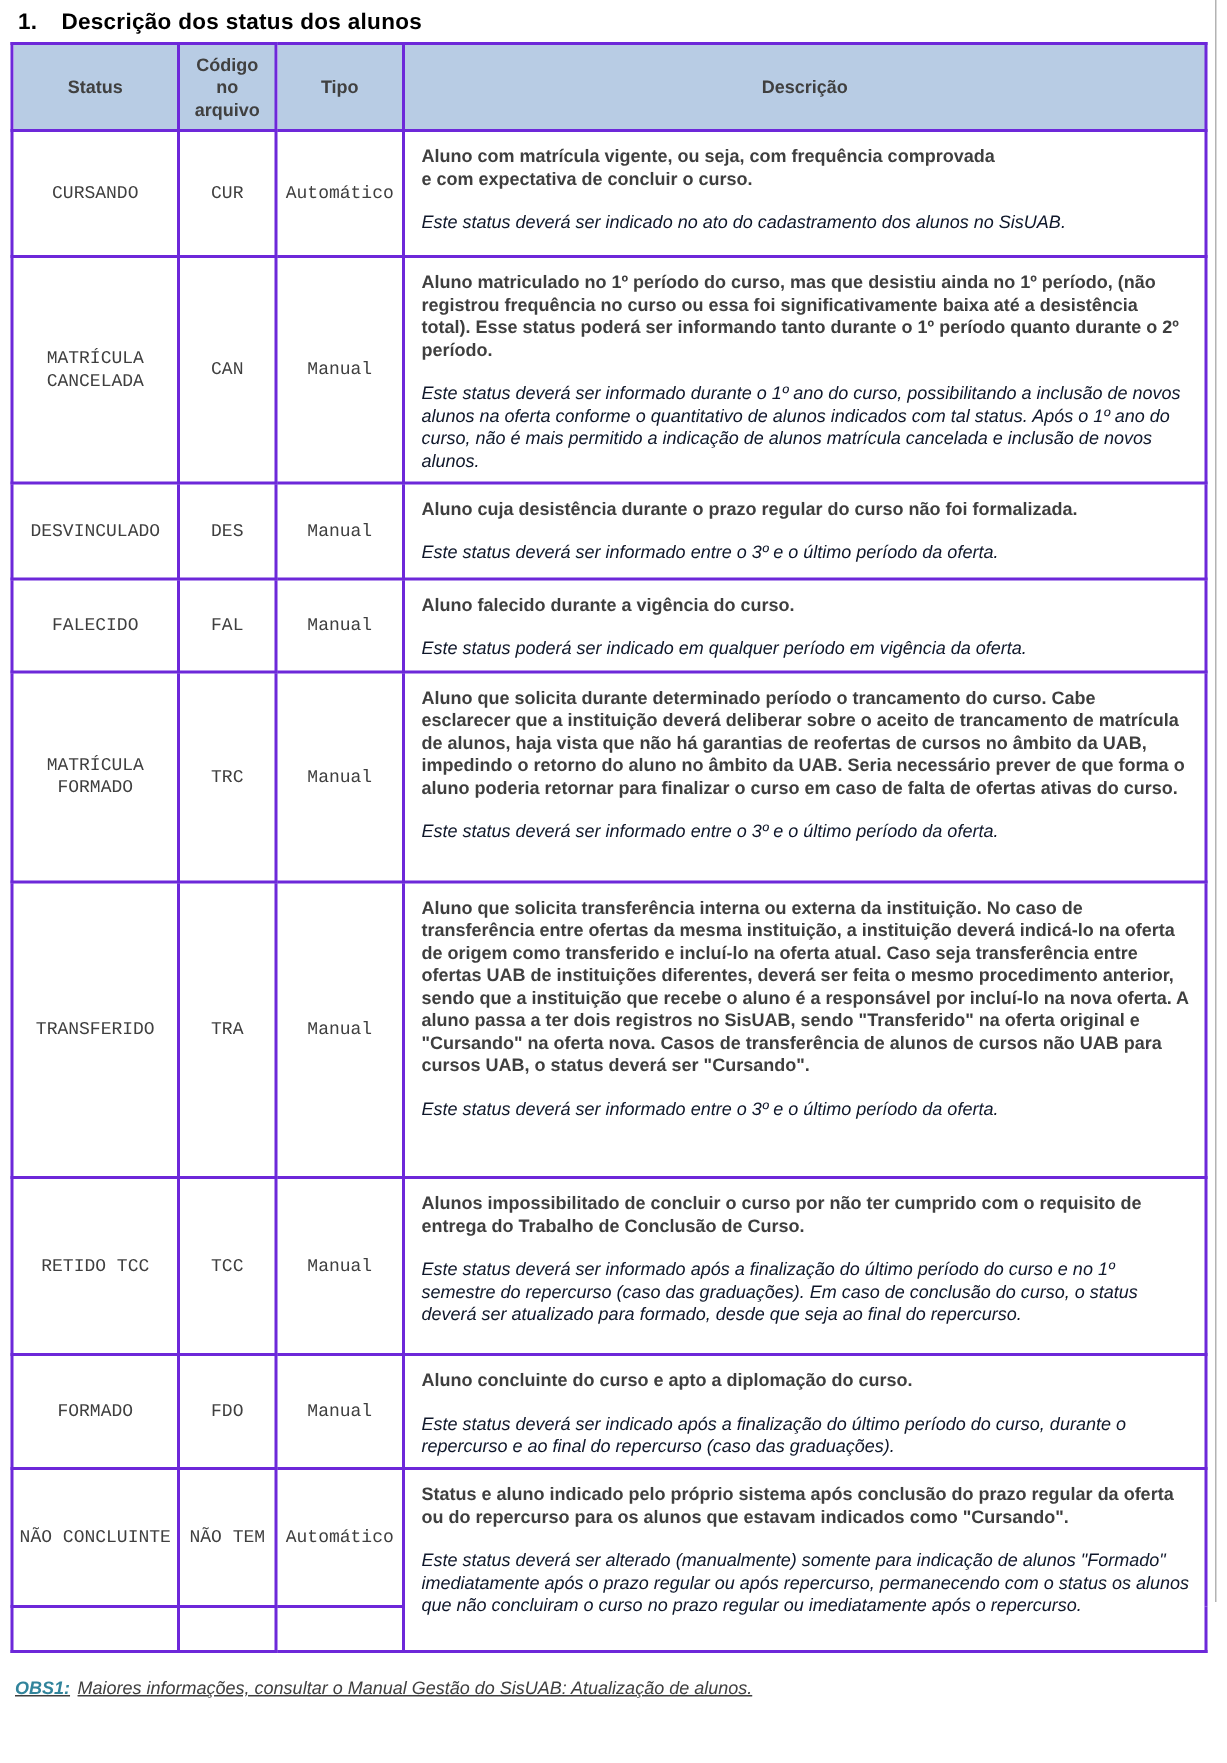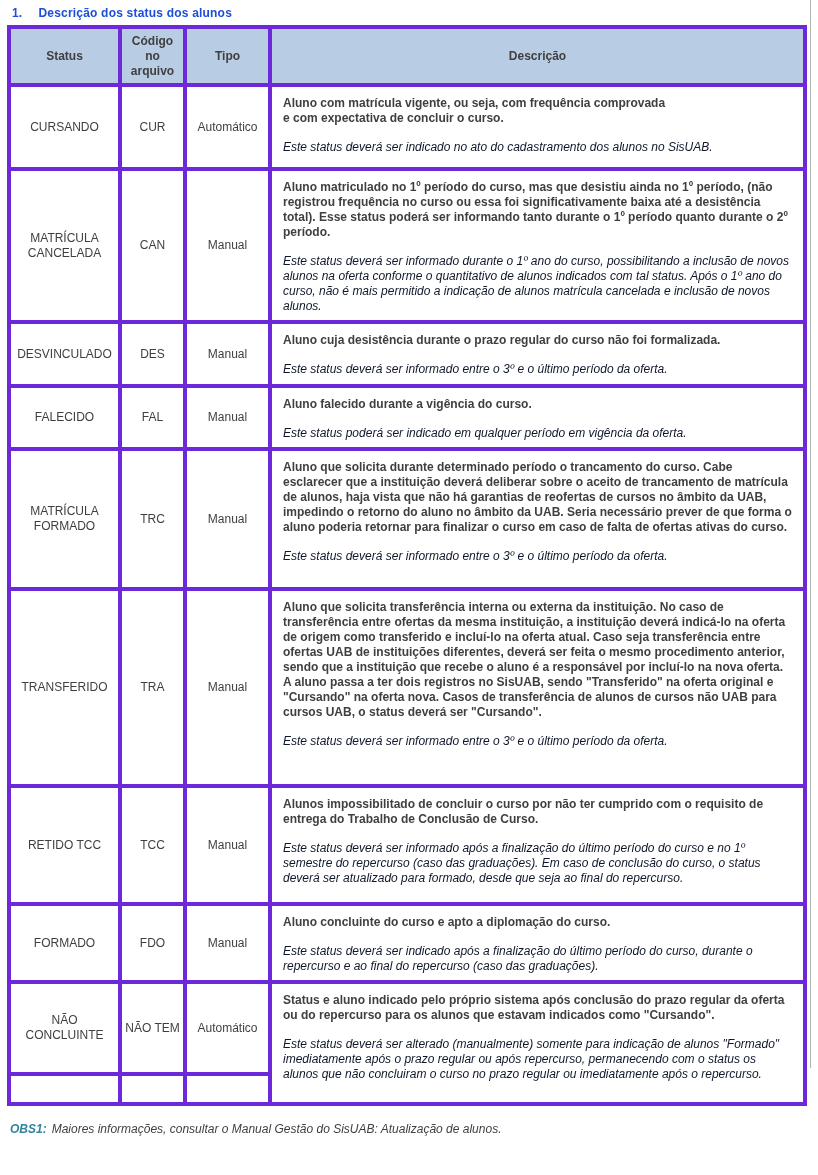--- a/index.html
+++ b/index.html
@@ -7,67 +7,68 @@
     position:relative;
     width:818px;
     height:1175px;
     background:#ffffff;
     font-family:"Liberation Sans", sans-serif;
     color:#3f3f3f;
     overflow:hidden;
   }
   .doc-title{
     margin:6px 0 5px 12px;
-    font-size:12px;
+    font-size:15px;
     font-weight:bold;
-    color:#1d4ed8;
+    color:#000000;
     letter-spacing:0.2px;
   }
   .doc-title .num{display:inline-block;margin-right:16px;}
   table.status-table{
     border-collapse:collapse;
     table-layout:fixed;
     width:796px;
     margin-left:7px;
   }
   .status-table th,
   .status-table td{
-    border:4px solid #6d28d9;
+    border:2px solid #6d28d9;
     font-size:12px;
     overflow:hidden;
   }
   .status-table th{
     background:#b8cce4;
     color:#404040;
     font-weight:bold;
     text-align:center;
     vertical-align:middle;
     padding:3px 4px;
     line-height:15px;
   }
   td.c-status, td.c-code, td.c-tipo{
     text-align:center;
     vertical-align:middle;
     padding:2px 3px;
     line-height:15px;
     color:#3f3f3f;
+    font-family:Liberation Mono, monospace;
   }
   td.c-desc{
     vertical-align:top;
     padding:9px 10px 6px 11px;
     line-height:15px;
     color:#3f3f3f;
   }
   .desc-text{white-space:pre-line;font-weight:bold;}
   .desc-note{
     margin-top:14px;
     color:#0f172a;
     font-style:italic;
   }
-  .obs-block{margin:16px 0 0 10px;}
+  .obs-block{margin:16px 0 0 10px;text-decoration:underline;}
   .obs-line{
     font-size:12px;
     font-style:italic;
     line-height:15px;
     margin-bottom:18px;
   }
   .obs-label{
     color:#31849b;
     font-weight:bold;
     margin-right:5px;

